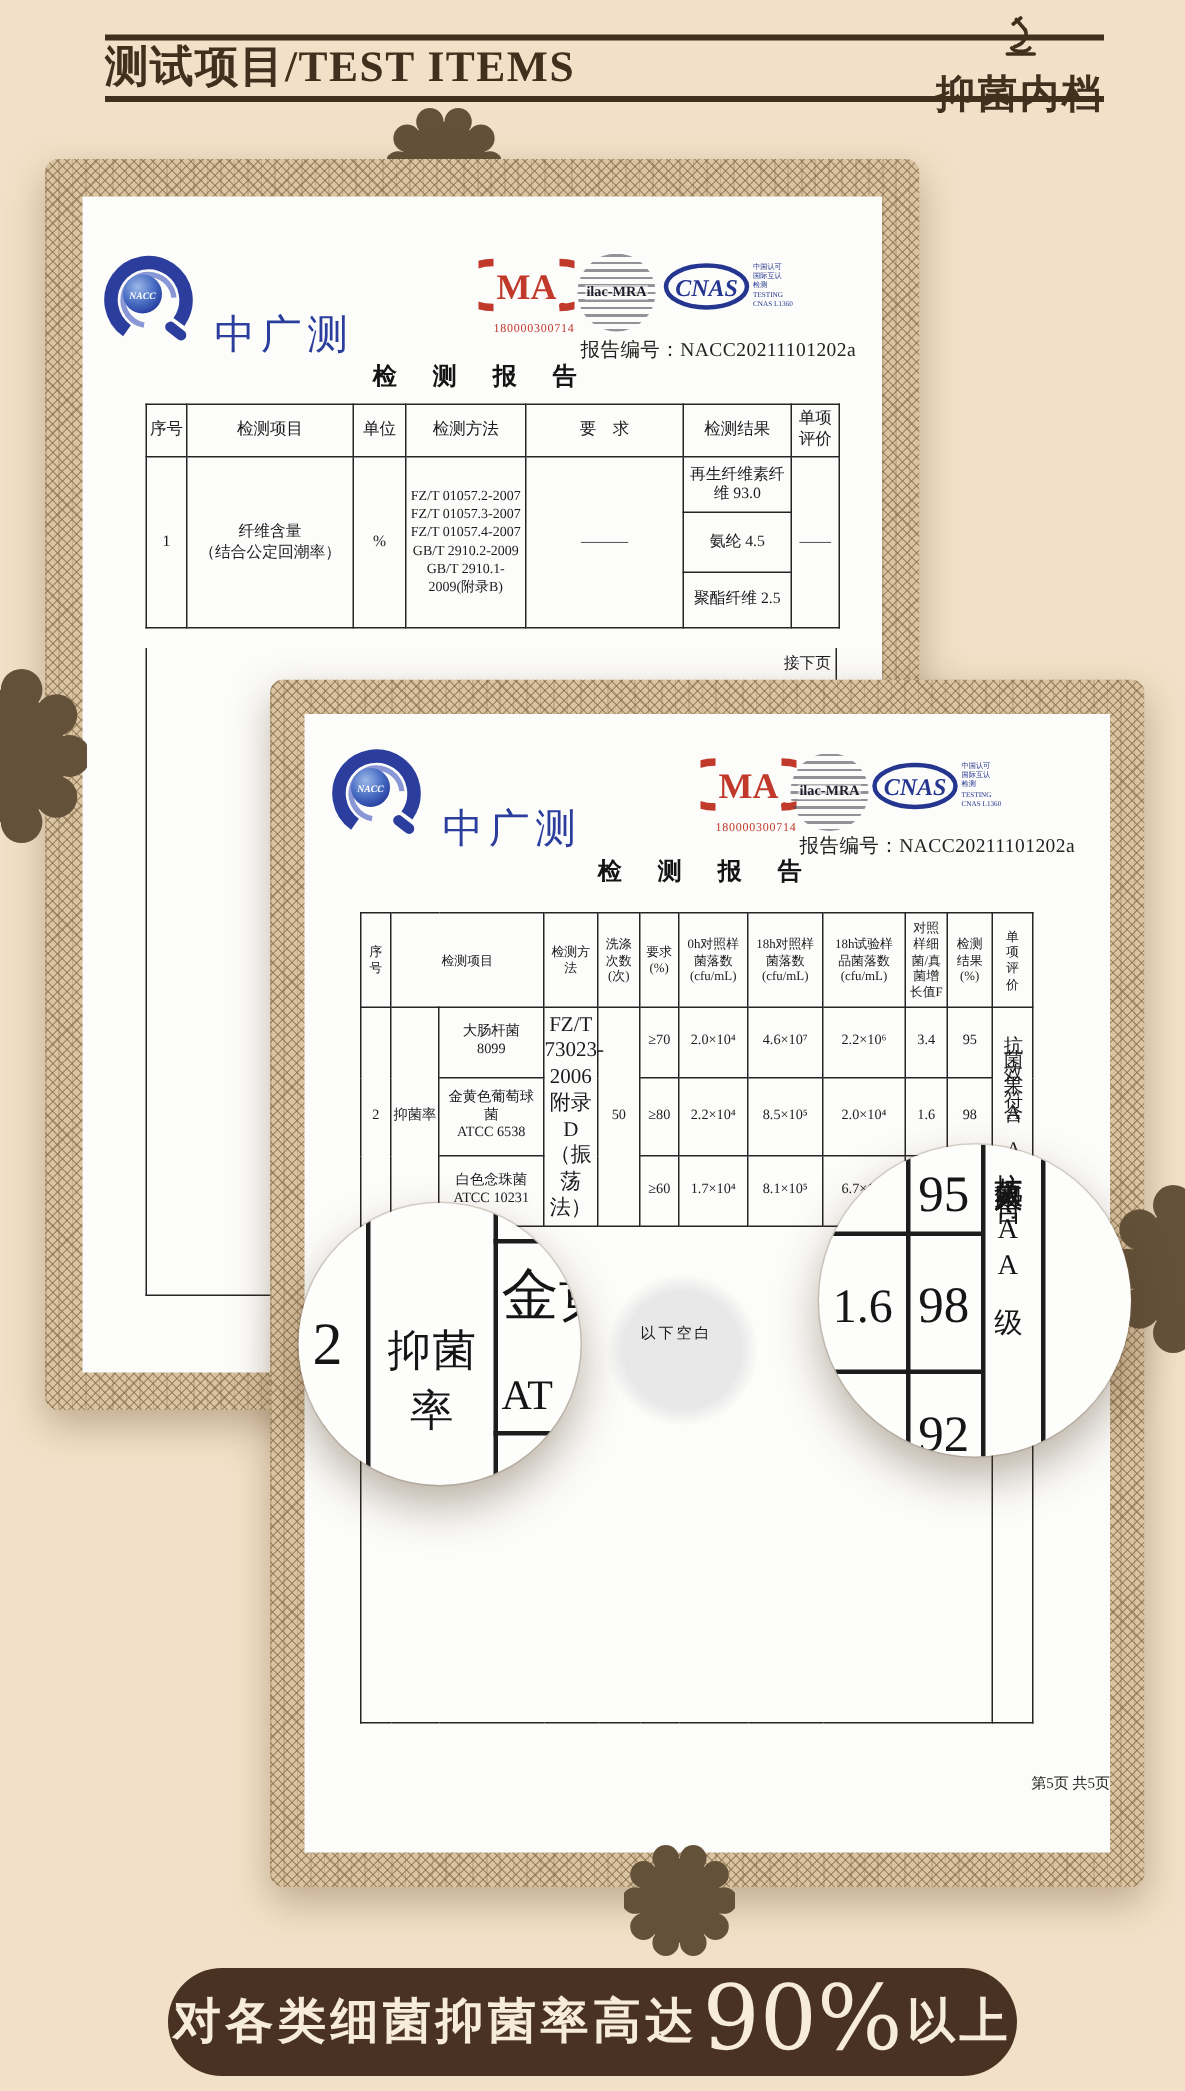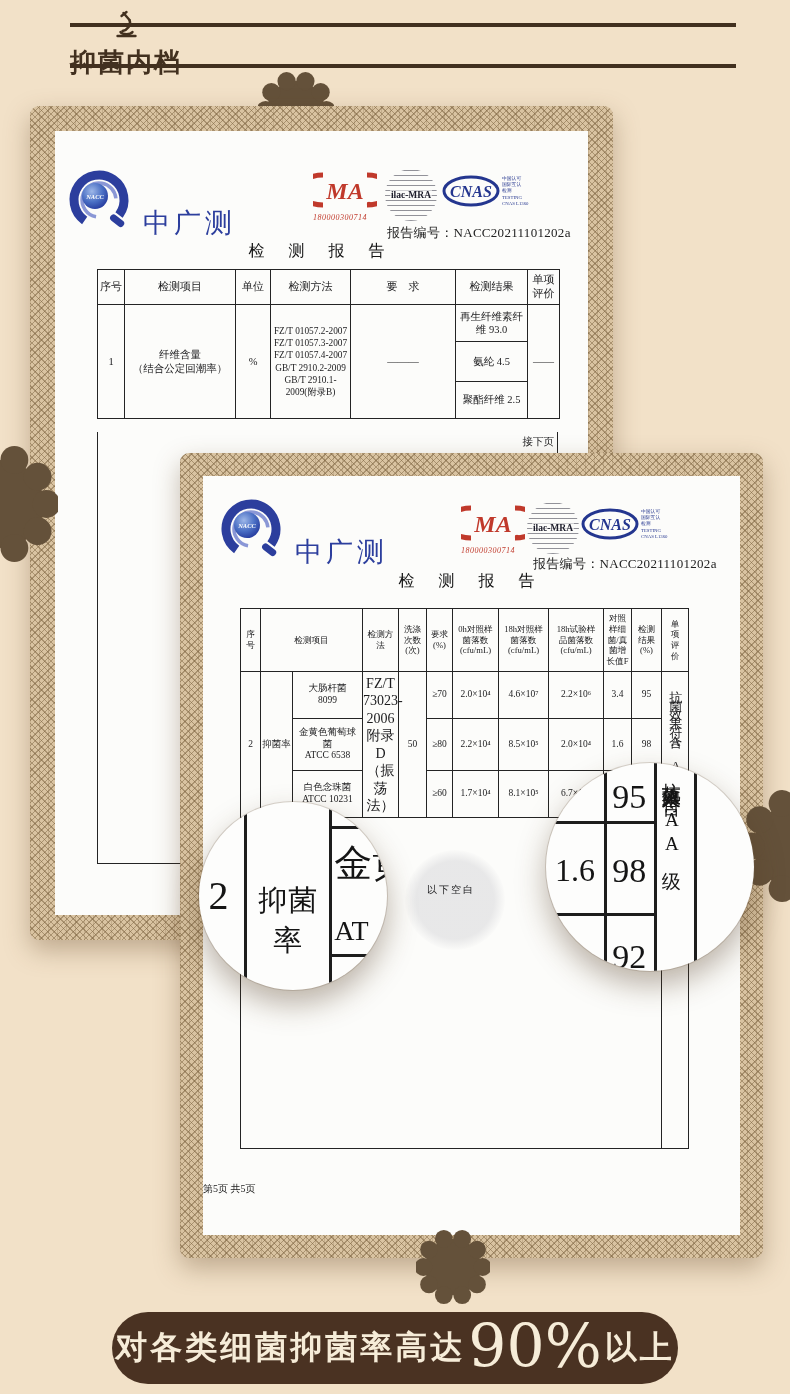--- a/index.html
+++ b/index.html
@@ -24,30 +24,30 @@
       repeating-linear-gradient(-45deg, rgba(122,97,62,.5) 0 1px, rgba(0,0,0,0) 1px 4.5px),
       repeating-linear-gradient(90deg, rgba(122,97,62,.22) 0 1px, rgba(0,0,0,0) 1px 9px),
       #d9c3a1;
     box-shadow:0 10px 26px rgba(95,65,35,.35);}
   .paper{position:absolute;background:#fcfcfa;}
   .doc1 .paper{inset:25px;}
   .doc2 .paper{inset:23px;}
 
   
   .lab-name{position:absolute;font-size:27px;font-weight:normal;color:#2c3e9d;letter-spacing:4px;}
-  .cma-box{position:absolute;width:70px;text-align:left;font-style:italic;}
+  .cma-box{position:absolute;width:70px;text-align:right;}
   .cma-num{font-size:8px;color:#c0392b;letter-spacing:.5px;margin-top:-2px;}
   .ilac{position:absolute;width:52px;height:52px;border-radius:50%;
     background:repeating-linear-gradient(0deg, rgba(75,75,88,.6) 0 1.5px, rgba(0,0,0,0) 1.5px 5px);
     display:flex;align-items:center;justify-content:center;}
   .ilac span{font-size:9.5px;font-weight:bold;color:#1e1e2c;background:rgba(252,252,250,.6);padding:0 1px;}
   .cnas-box{position:absolute;display:flex;}
   .cnas-side{font-size:4.8px;line-height:1.3;color:#24368f;white-space:pre-line;margin-left:2px;margin-top:3px;}
   .repno{position:absolute;font-size:13px;color:#222;letter-spacing:.3px;}
-  .doc-title{position:absolute;left:0;right:0;text-align:center;font-size:16px;font-weight:normal;letter-spacing:10px;color:#141414;}
+  .doc-title{position:absolute;left:0;right:0;text-align:center;font-size:16px;font-weight:bold;letter-spacing:10px;color:#141414;}
 
   
   table.rpt{position:absolute;border-collapse:collapse;table-layout:fixed;color:#1b1b1d;}
   table.rpt th,table.rpt td{border:1.6px solid #242424;text-align:center;vertical-align:middle;
     white-space:pre-line;padding:0;font-weight:normal;line-height:1.25;}
   .t1{left:42px;top:138px;width:462px;}
   .t1 th{font-size:11px;} .t1 td{font-size:10.5px;}
   .t1 td.method{font-size:9.3px;line-height:1.3;}
   .t1 tr.hh{height:35px;} .t1 tr.b1{height:37px;} .t1 tr.b2{height:40px;} .t1 tr.b3{height:37px;}
   .cont1{position:absolute;left:42px;top:301px;width:459px;height:431px;
@@ -57,21 +57,21 @@
   .t2{left:37px;top:132px;width:448px;}
   .t2 th{font-size:8.6px;line-height:1.2;} .t2 td{font-size:9.5px;}
   .t2 td.method{font-size:14px;}
   .t2 tr.hh{height:63px;} .t2 tr.ra{height:47px;} .t2 tr.rb{height:52px;} .t2 tr.rc{height:47px;} .t2 tr.rblank{height:331px;}
   .t2 td.blank-cell{vertical-align:top;padding-top:66px;font-size:10px;letter-spacing:2px;}
   .t2 td.eval-cell{vertical-align:top;}
   .eval-vert{writing-mode:vertical-rl;text-orientation:upright;display:inline-block;margin-top:8px;
     font-size:13px;letter-spacing:9px;}
   .watermark{position:absolute;left:202px;top:374px;width:100px;height:100px;border-radius:50%;
     background:radial-gradient(circle, rgba(160,160,170,.22) 0 55%, rgba(160,160,170,0) 72%);}
-  .page-foot{position:absolute;left:0;right:0;top:706px;text-align:left;font-size:10px;color:#222;}
+  .page-foot{position:absolute;left:0;right:0;top:706px;text-align:right;font-size:10px;color:#222;}
 
   
   .flower{position:absolute;}
   .flower-top{left:258px;top:72px;width:76px;height:76px;z-index:1;}
   .flower-left{left:-58px;top:446px;width:116px;height:116px;z-index:3;}
   .flower-right{left:740px;top:790px;width:112px;height:112px;z-index:5;}
   .flower-bottom{left:416px;top:1230px;width:74px;height:74px;z-index:5;}
 
   
   .mag{position:absolute;border-radius:50%;background:#fdfdfc;overflow:hidden;z-index:6;
@@ -140,20 +140,21 @@
       <ellipse cx="29" cy="18" rx="27" ry="14" fill="none" stroke="#24368f" stroke-width="3"></ellipse>
       <text x="29" y="24" font-size="16" font-weight="bold" font-style="italic" fill="#24368f" text-anchor="middle">CNAS</text>
     </symbol>
   </defs>
 </svg>
 
 <div class="page">
 
   <div class="hrule top"></div>
   <div class="header-row">
+    <div class="header-title">测试项目/TEST ITEMS</div>
     <div class="header-right">
       <svg width="27" height="30" viewBox="0 0 26 30" fill="none" stroke="#42301f" stroke-width="2.4" stroke-linecap="round">
         <path d="M10 3 l6 7"></path>
           <path d="M8 6 l5 -4"></path>
           <path d="M16 10 c2 5 -2 10 -7 11"></path>
           <path d="M7 22 c2 3 10 3 12 0"></path>
           <path d="M4 26 h18"></path>
       </svg>
       <span class="header-tag">抑菌内档</span>
     </div>

